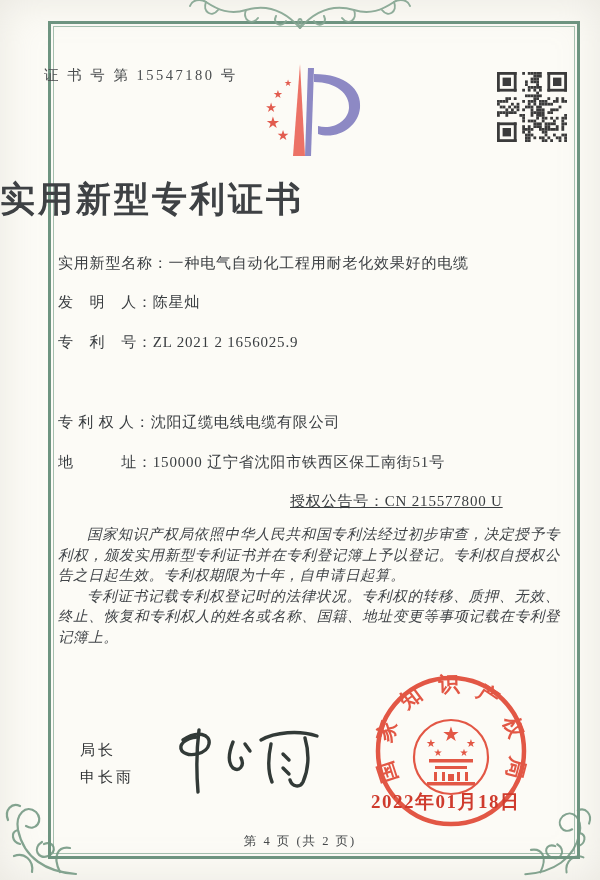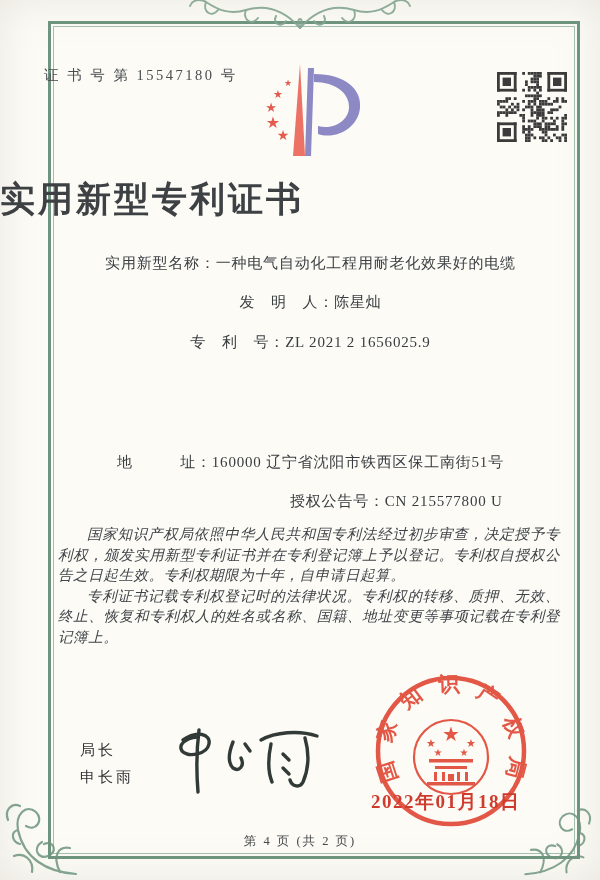--- a/index.html
+++ b/index.html
@@ -35,25 +35,24 @@
     position:absolute;left:0;top:176px;width:100%;
     margin:0;text-align:left;
     font-size:35px;font-weight:600;letter-spacing:3px;
     color:#3e4144;
   }
   
   .row{
     position:absolute;left:58px;width:505px;
     font-size:15px;letter-spacing:.8px;color:#393d40;
     white-space:nowrap;
-    text-align:center;
   }
   .r1{top:254px}.r2{top:293px}.r3{top:333px}.r4{top:373px}
   .r5{top:413px}.r6{top:453px}.r7{top:492px}
-  .grant-no{position:absolute;left:232px;top:0;}
+  .grant-no{position:absolute;left:232px;top:0;text-decoration:underline;}
   
   .paras{
     position:absolute;left:58px;top:524px;width:502px;
     font-size:14.5px;line-height:20.5px;letter-spacing:.6px;
     color:#3f4347;font-style:italic;text-align:justify;
   }
   .paras p{margin:0;text-indent:2em;}
   
   .director{
     position:absolute;left:80px;top:736px;
@@ -337,21 +336,22 @@
       <rect x="63.08" y="79.67999999999999" width="3.32" height="3.32" fill="#3b3b3b"></rect>
       <rect x="73.03999999999999" y="79.67999999999999" width="3.32" height="3.32" fill="#3b3b3b"></rect>
       <rect x="79.67999999999999" y="79.67999999999999" width="3.32" height="3.32" fill="#3b3b3b"></rect>
     </svg>
 
   <h1 class="title">实用新型专利证书</h1>
 
   <div class="row r1">实用新型名称：一种电气自动化工程用耐老化效果好的电缆</div>
   <div class="row r2">发　明　人：陈星灿</div>
   <div class="row r3">专　利　号：ZL 2021 2 1656025.9</div>
-  <div class="row r6">地　　　址：160000 辽宁省沈阳市铁西区保工南街51号</div>
+  <div class="row r5">专 利 权 人：沈阳辽缆电线电缆有限公司</div>
+  <div class="row r6">地　　　址：150000 辽宁省沈阳市铁西区保工南街51号</div>
   <div class="row r7">
     <span class="grant-no">授权公告号：CN 215577800 U</span>
   </div>
 
   <div class="paras">
     <p>国家知识产权局依照中华人民共和国专利法经过初步审查，决定授予专利权，颁发实用新型专利证书并在专利登记簿上予以登记。专利权自授权公告之日起生效。专利权期限为十年，自申请日起算。</p>
     <p>专利证书记载专利权登记时的法律状况。专利权的转移、质押、无效、终止、恢复和专利权人的姓名或名称、国籍、地址变更等事项记载在专利登记簿上。</p>
   </div>
 
   <div class="director">

